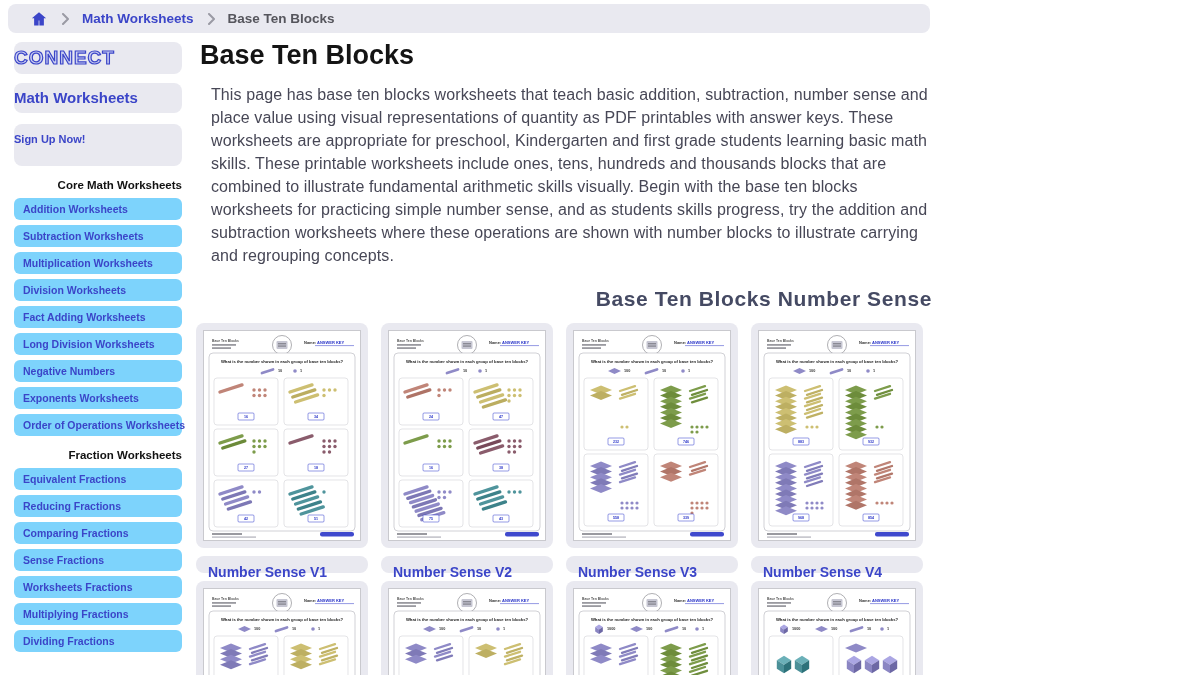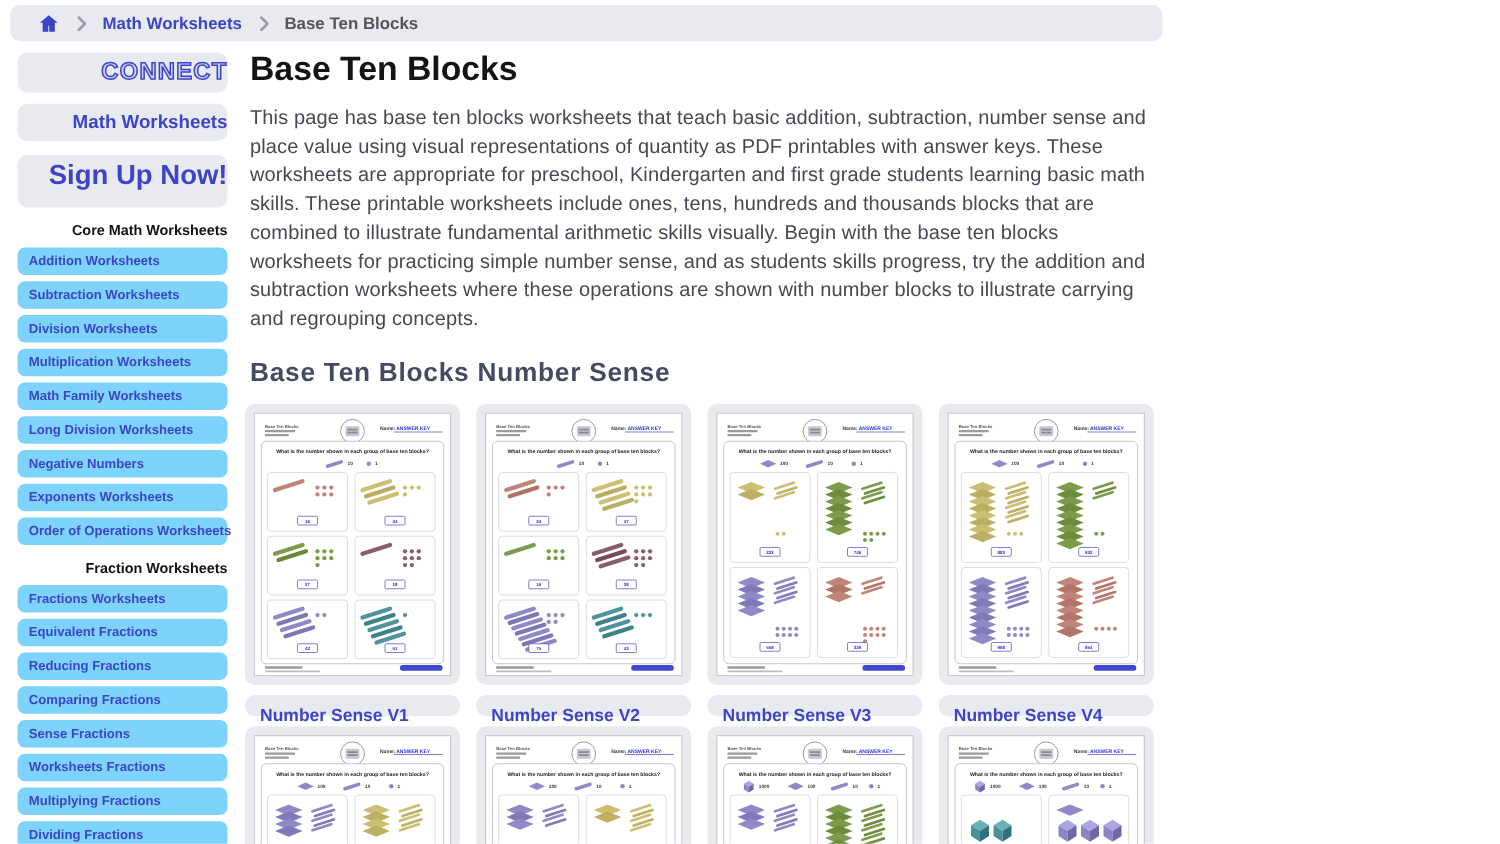--- a/index.html
+++ b/index.html
@@ -10,39 +10,39 @@
   
   .breadcrumb { position:absolute; left:8px; top:4px; width:922px; height:29px;
     background:#e9e9f0; border-radius:8px; display:flex; align-items:center;
     padding:0 16px; gap:13px; }
   .crumb-link { color:#3b45c8; font-weight:bold; font-size:13.5px; text-decoration:none; cursor:pointer; }
   .crumb-current { color:#55555c; font-weight:bold; font-size:13.5px; }
   .crumb-home { display:flex; align-items:center; margin-left:6px; cursor:pointer; }
 
   
   .sidebar { position:absolute; left:14px; top:42px; width:168px; }
-  .side-btn { background:#e9e9f0; border-radius:8px; text-align:right;
+  .side-btn { background:#e9e9f0; border-radius:8px; text-align:left;
     color:#3b45c8; font-weight:bold; cursor:pointer; }
   .logo-btn { height:32px; line-height:32px; font-size:19px; font-weight:800;
     letter-spacing:1px; color:#ccd0f2; -webkit-text-stroke:1.2px #3b45c8; }
   .mw-btn { height:30px; line-height:30px; font-size:15px; margin-top:9px; }
-  .signup-btn { height:42px; line-height:31px; font-size:22px; margin-top:11px; }
+  .signup-btn { height:42px; line-height:31px; font-size:11px; margin-top:11px; }
   .side-heading { text-align:right; font-size:11.5px; font-weight:bold; color:#121212;
     margin:13px 0 7px; }
   .side-item { height:22px; line-height:22px; background:#7dd3fc; border-radius:6px;
     color:#3b45c8; font-weight:bold; font-size:10.5px; padding-left:9px;
     margin-bottom:5px; white-space:nowrap; cursor:pointer; }
 
   
   .main { position:absolute; left:196px; top:40px; width:736px; }
   .page-title { margin-left:4px; font-size:27px; font-weight:700; color:#141414; }
-  .intro { margin:12px 0 0 4px; width:730px; font-size:16px; line-height:23px;
+  .intro { margin:12px 0 0 15px; width:730px; font-size:16px; line-height:23px;
     color:#474756; letter-spacing:0.1px; }
   .section-title { margin:20px 0 12px 4px; font-size:21px; font-weight:700;
-    color:#454a63; letter-spacing:0.6px; }
+    color:#454a63; letter-spacing:0.6px;text-align:right; }
 
   .sheet-grid { display:grid; grid-template-columns:repeat(4,172px);
     column-gap:13px; row-gap:8px; }
   .sheet-card { height:225px; background:#e9e9f0; border-radius:8px; padding:7px; cursor:pointer; }
   .sheet-page { width:100%; height:100%; background:#fff; border:1px solid #c9c9ce; }
   .sheet-page svg { display:block; width:100%; height:100%; }
   .caption-btn { height:17px; line-height:32px; background:#e9e9f0; border-radius:8px;
     color:#3b45c8; font-weight:bold; font-size:14px; padding-left:12px; cursor:pointer; }
 </style>
 </head>
@@ -65,29 +65,28 @@
 </div>
 
 <div class="sidebar">
   <div class="side-btn logo-btn">CONNECT</div>
   <div class="side-btn mw-btn">Math Worksheets</div>
   <div class="side-btn signup-btn">Sign Up Now!</div>
   <div id="sidebar-sections">
       <div class="side-heading">Core Math Worksheets</div>
       <div class="side-item">Addition Worksheets</div>
       <div class="side-item">Subtraction Worksheets</div>
+      <div class="side-item">Multiplication Worksheets</div>
       <div class="side-item">Division Worksheets</div>
-      <div class="side-item">Multiplication Worksheets</div>
-      <div class="side-item">Math Family Worksheets</div>
+      <div class="side-item">Fact Adding Worksheets</div>
       <div class="side-item">Long Division Worksheets</div>
       <div class="side-item">Negative Numbers</div>
       <div class="side-item">Exponents Worksheets</div>
       <div class="side-item">Order of Operations Worksheets</div>
       <div class="side-heading">Fraction Worksheets</div>
-      <div class="side-item">Fractions Worksheets</div>
       <div class="side-item">Equivalent Fractions</div>
       <div class="side-item">Reducing Fractions</div>
       <div class="side-item">Comparing Fractions</div>
       <div class="side-item">Sense Fractions</div>
       <div class="side-item">Worksheets Fractions</div>
       <div class="side-item">Multiplying Fractions</div>
       <div class="side-item">Dividing Fractions</div>
     </div>
 </div>
 

